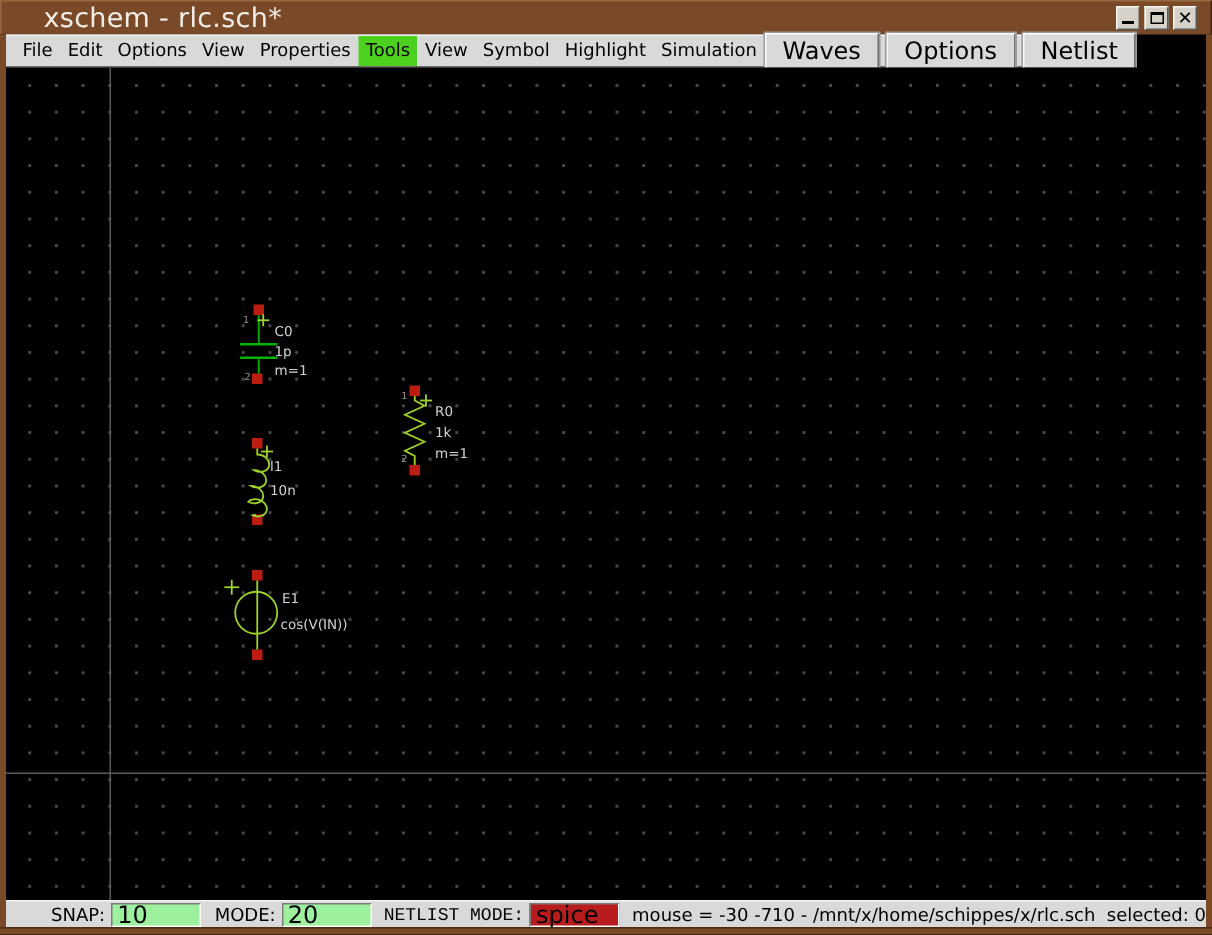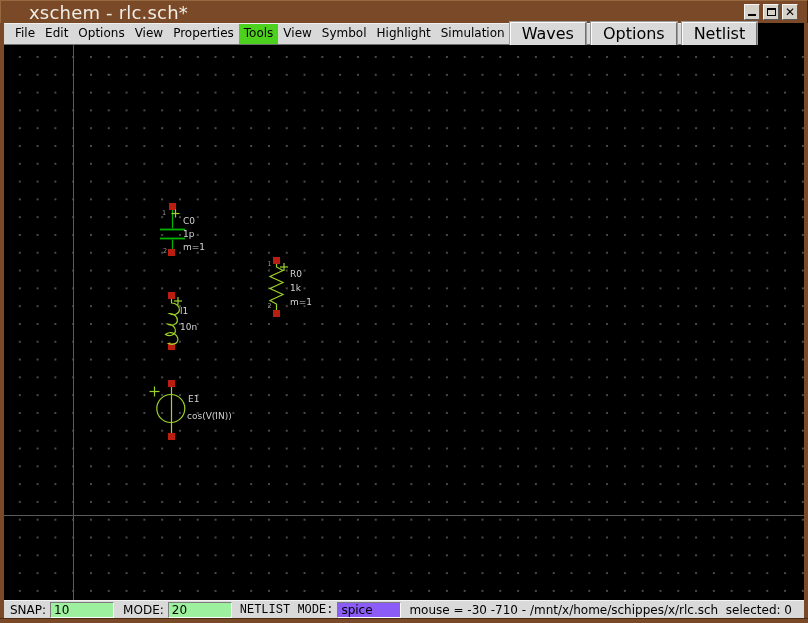--- a/index.html
+++ b/index.html
@@ -72,31 +72,31 @@
   .axis-v { position:absolute; left:69px; top:0; width:1px; height:555px; background:#5a5a5a; }
   .axis-h { position:absolute; left:0; top:470px; width:800px; height:1px; background:#5a5a5a; }
   .schematic { position:absolute; left:0; top:0; }
   .sym-label { font-family:"DejaVu Sans","Liberation Sans",sans-serif; font-size:9px; fill:#d2d2d2; }
   .pin-num { font-family:"DejaVu Sans","Liberation Sans",sans-serif; font-size:6.5px; fill:#979797; }
 
   
   .statusbar {
     width:800px; height:18px; background:#d9d9d9;
     border-top:1px solid #f2f2f2;
-    display:flex; align-items:center; font-size:12px; color:#000;
+    display:flex; align-items:center; font-size:12px; color:#000;padding-left:24px;
   }
   .sb-label { margin-left:6px; white-space:nowrap; }
   .sb-entry {
-    height:16px; line-height:14px; font-size:12px; color:#000;
+    height:16px; line-height:14px; font-size:16px; color:#000;
     border-top:1px solid #7d7d7d; border-left:1px solid #7d7d7d;
     border-bottom:1px solid #fdfdfd; border-right:1px solid #fdfdfd;
     padding-left:3px; margin-left:4px;
   }
   .sb-green { background:#9df09d; width:64px; }
-  .sb-gray  { background:#8b5cf6; width:64px; }
+  .sb-gray  { background:#b91c1c; width:64px; }
   .sb-info { margin-left:8px; white-space:pre; }
 
   .bottom-frame {
     position:absolute; left:0; top:618px; width:808px; height:5px;
     background:#7a4a28; border-top:1px solid #4a2d13;
   }
 </style>
 </head>
 <body>
 

